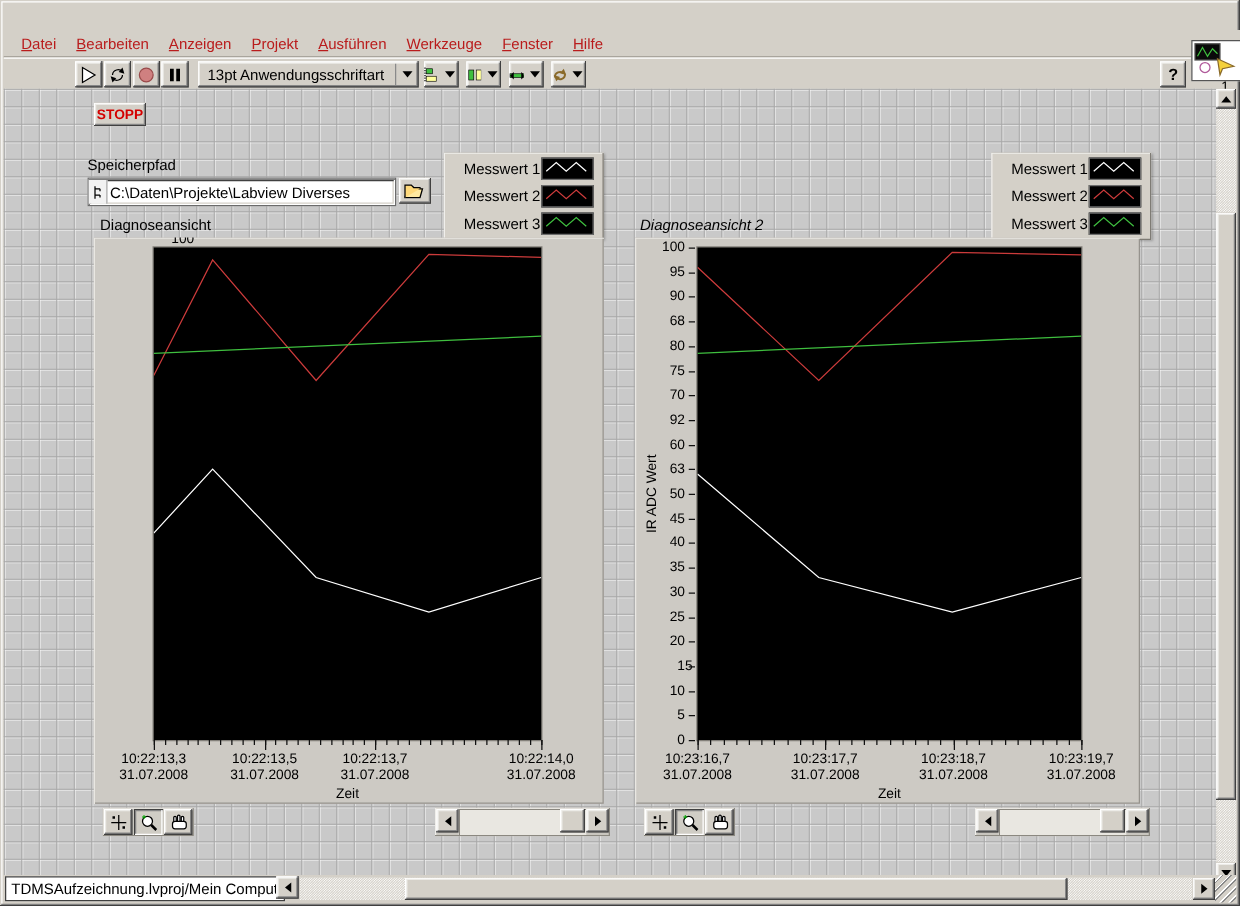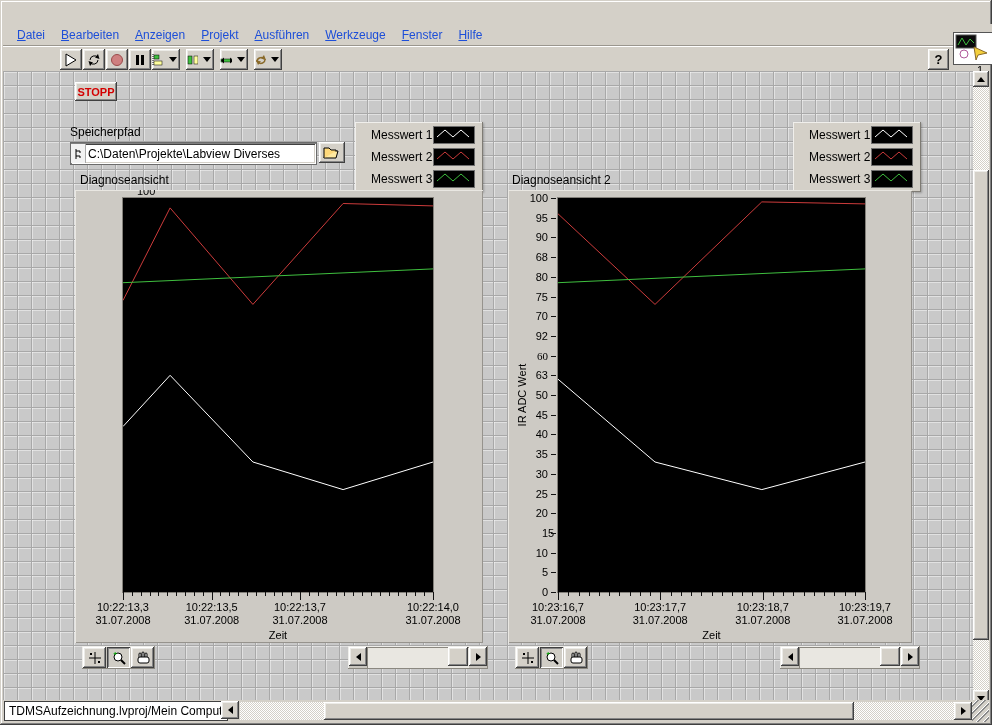--- a/index.html
+++ b/index.html
@@ -16,21 +16,21 @@
   .winbtn{width:17px;height:15px;margin-left:2px;display:flex;align-items:center;justify-content:center;
           font-size:10px;font-weight:bold;color:#000;}
   .raised{background:#d4d0c8;box-shadow:inset -1px -1px #404040, inset 1px 1px #fff, inset -2px -2px #868686, inset 2px 2px #ecebe7;}
   .pressed{background:#d0cdc5;box-shadow:inset 1px 1px #404040, inset -1px -1px #fff, inset 2px 2px #868686;}
   .sunken{box-shadow:inset 1px 1px #808080, inset -1px -1px #fff, inset 2px 2px #404040, inset -2px -2px #d4d0c8;}
   .min-glyph{width:8px;height:2px;background:#000;margin-top:7px;}
   .max-glyph{width:9px;height:8px;border:1px solid #000;border-top-width:2px;}
   
   .menubar{position:absolute;left:3px;top:24px;width:986px;height:21px;background:#d4d0c8;
            display:flex;align-items:center;padding-left:6px;border-bottom:1px solid #9a968e;}
-  .menu-item{display:inline-block;padding:2px 8px;font-size:12px;color:#1d4ed8;}
+  .menu-item{display:inline-block;padding:2px 8px;font-size:12px;color:#b91c1c;}
   .menu-item::first-letter{text-decoration:underline;}
   
   .toolbar{position:absolute;left:3px;top:46px;width:986px;height:25px;background:#d4d0c8;
            border-top:1px solid #fff;display:flex;align-items:center;}
   .tbtn{width:22px;height:21px;margin-right:1px;display:flex;align-items:center;justify-content:center;}
   .tbtn svg{display:block;}
   .fontbox{height:21px;margin:0 4px 0 6px;display:flex;align-items:center;font-size:12px;padding:0 2px 0 8px;}
   .fontbox .fname{min-width:148px;}
   .dd-arrow{width:0;height:0;border-left:4px solid transparent;border-right:4px solid transparent;border-top:5px solid #000;margin:0 3px;}
   .ddbtn{width:28px;height:21px;margin-right:6px;display:flex;align-items:center;justify-content:center;gap:2px;}
@@ -141,20 +141,25 @@
     <div class="tbtn raised">
       <svg width="16" height="16">
           <circle cx="8" cy="8" r="5.5" fill="#cf8080" stroke="#9a4a4a"></circle>
         </svg>
     </div>
     <div class="tbtn raised">
       <svg width="16" height="16">
           <rect x="4" y="3" width="3" height="10" fill="#000"></rect>
           <rect x="9" y="3" width="3" height="10" fill="#000"></rect>
         </svg>
+    </div>
+    <div class="fontbox raised">
+      <span class="fname">13pt Anwendungsschriftart</span>
+      <span style="width:1px;height:17px;background:#8a8a8a;margin:0 2px;"></span>
+      <span class="dd-arrow"></span>
     </div>
     <div class="ddbtn raised">
       <svg width="14" height="14">
         <rect x="2" y="2" width="5" height="4" fill="#3fbf3f" stroke="#000" stroke-width="0.5"></rect>
         <rect x="2" y="8" width="8" height="4" fill="#ffff9e" stroke="#000" stroke-width="0.5"></rect>
         <line x1="1" y1="1" x2="1" y2="13" stroke="#000" stroke-dasharray="1,1"></line>
         </svg>
       <span class="dd-arrow"></span>
     </div>
     <div class="ddbtn raised">
@@ -326,21 +331,21 @@
         </div>
         <div class="xtick major" style="left: 358px; top: 402px;"></div>
         <div class="xlabel" style="left: 358px; top: 411px;">
           <div>10:22:14,0</div>
           <div>31.07.2008</div>
         </div>
         <div class="axis-title" style="left: 203px; top: 439px;">Zeit</div>
         <div class="clipped-ylabel" style="left: 62px; top: -5px;">100</div>
       </div>
 
-    <div class="chart-title" style="left:509px;top:102px;">Diagnoseansicht 2</div>
+    <div class="chart-title" style="left:509px;top:102px;font-style:italic;">Diagnoseansicht 2</div>
     <div class="chart" style="left:505px;top:119px;width:404px;height:453px;">
         <svg width="307" height="394" class="plot" style="left: 50px; top: 8px;">
           <polyline points="0.0,181.2 97.0,264.0 203.8,291.6 307.0,264.0" fill="none" stroke="#ffffff" stroke-width="1"></polyline>
           <polyline points="0.0,15.8 97.0,106.4 203.8,3.9 307.0,5.9" fill="none" stroke="#cc3b3b" stroke-width="1"></polyline>
           <polyline points="0.0,84.7 307.0,70.9" fill="none" stroke="#3fbf3f" stroke-width="1"></polyline>
         </svg>
         <div class="xtick minor" style="left: 50px; top: 402px;"></div>
         <div class="xtick minor" style="left: 60.2px; top: 402px;"></div>
         <div class="xtick minor" style="left: 70.5px; top: 402px;"></div>
         <div class="xtick minor" style="left: 80.7px; top: 402px;"></div>
@@ -401,21 +406,21 @@
         <div class="ylabel" style="top: 67.1px; left: 8px; width: 32px;">68</div>
         <div class="ydash" style="top: 67.1px; left: 43px;"></div>
         <div class="ylabel" style="top: 86.8px; left: 8px; width: 32px;">80</div>
         <div class="ydash" style="top: 86.8px; left: 43px;"></div>
         <div class="ylabel" style="top: 106.5px; left: 8px; width: 32px;">75</div>
         <div class="ydash" style="top: 106.5px; left: 43px;"></div>
         <div class="ylabel" style="top: 126.2px; left: 8px; width: 32px;">70</div>
         <div class="ydash" style="top: 126.2px; left: 43px;"></div>
         <div class="ylabel" style="top: 145.9px; left: 8px; width: 32px;">92</div>
         <div class="ydash" style="top: 145.9px; left: 43px;"></div>
-        <div class="ylabel" style="top: 165.6px; left: 8px; width: 32px; font-family: Liberation Serif, serif;">60</div>
+        <div class="ylabel" style="top: 165.6px; left: 8px; width: 32px;">60</div>
         <div class="ydash" style="top: 165.6px; left: 43px;"></div>
         <div class="ylabel" style="top: 185.3px; left: 8px; width: 32px;">63</div>
         <div class="ydash" style="top: 185.3px; left: 43px;"></div>
         <div class="ylabel" style="top: 205px; left: 8px; width: 32px;">50</div>
         <div class="ydash" style="top: 205px; left: 43px;"></div>
         <div class="ylabel" style="top: 224.7px; left: 8px; width: 32px;">45</div>
         <div class="ydash" style="top: 224.7px; left: 43px;"></div>
         <div class="ylabel" style="top: 244.4px; left: 8px; width: 32px;">40</div>
         <div class="ydash" style="top: 244.4px; left: 43px;"></div>
         <div class="ylabel" style="top: 264.1px; left: 8px; width: 32px;">35</div>

